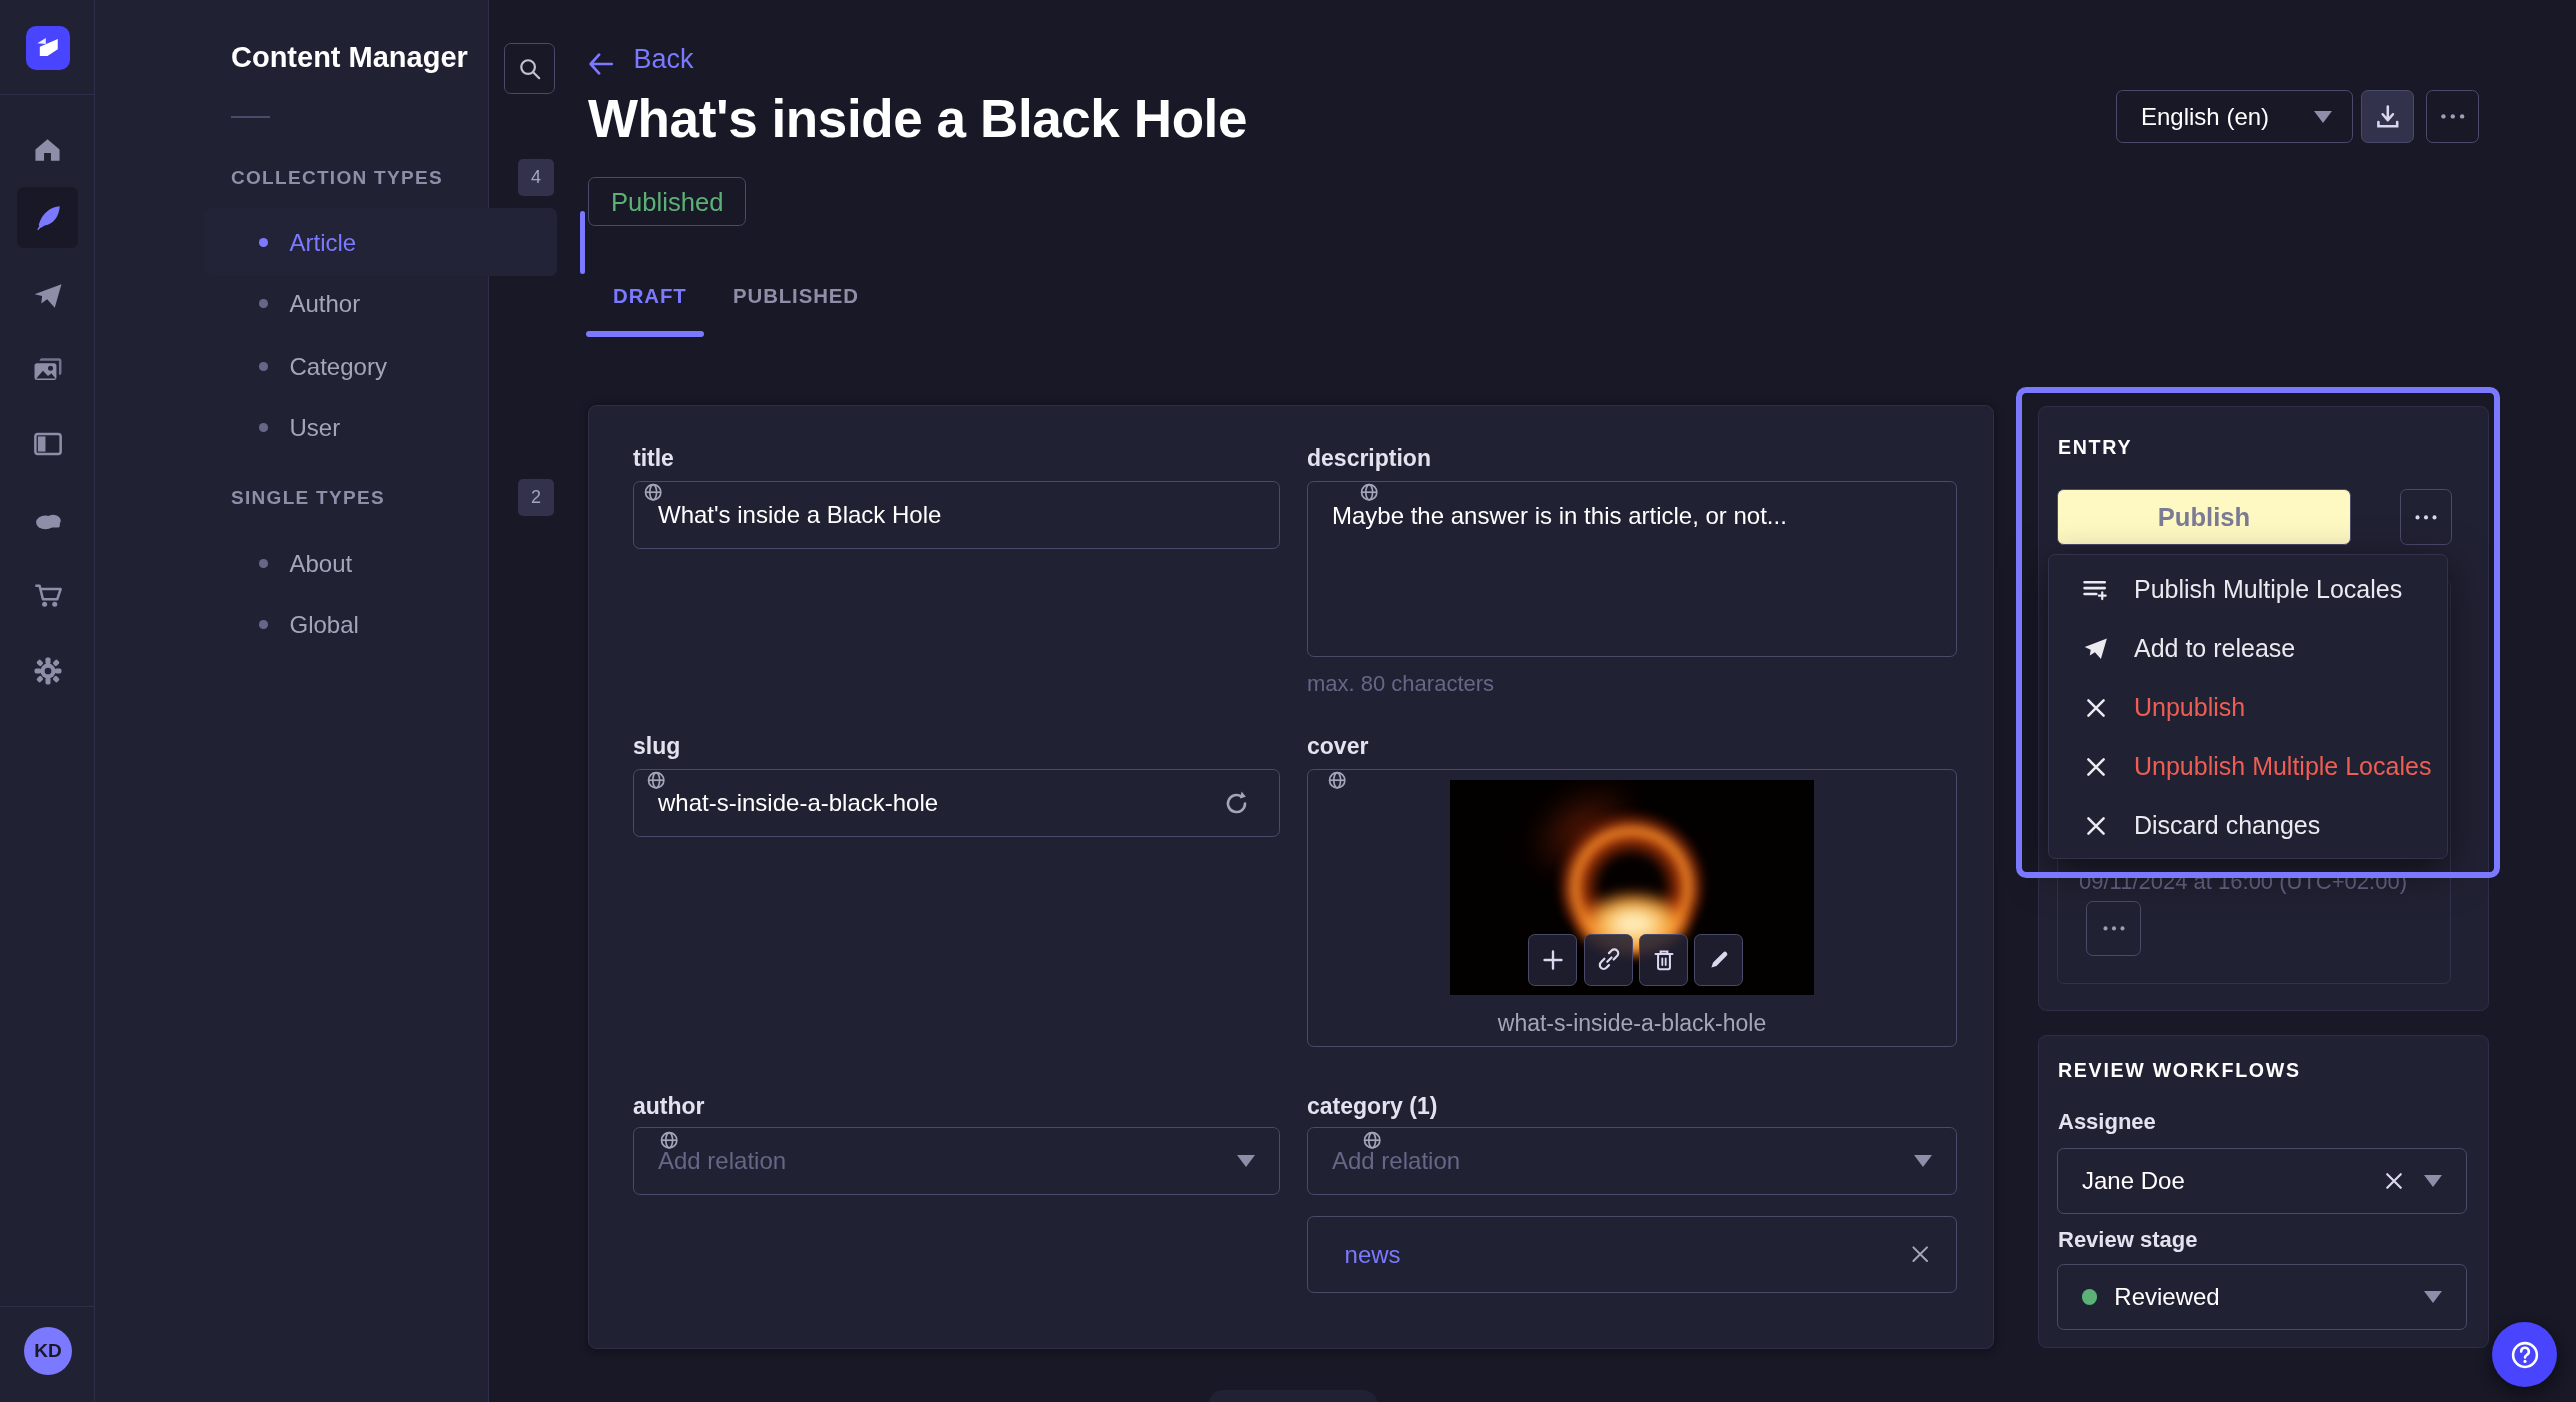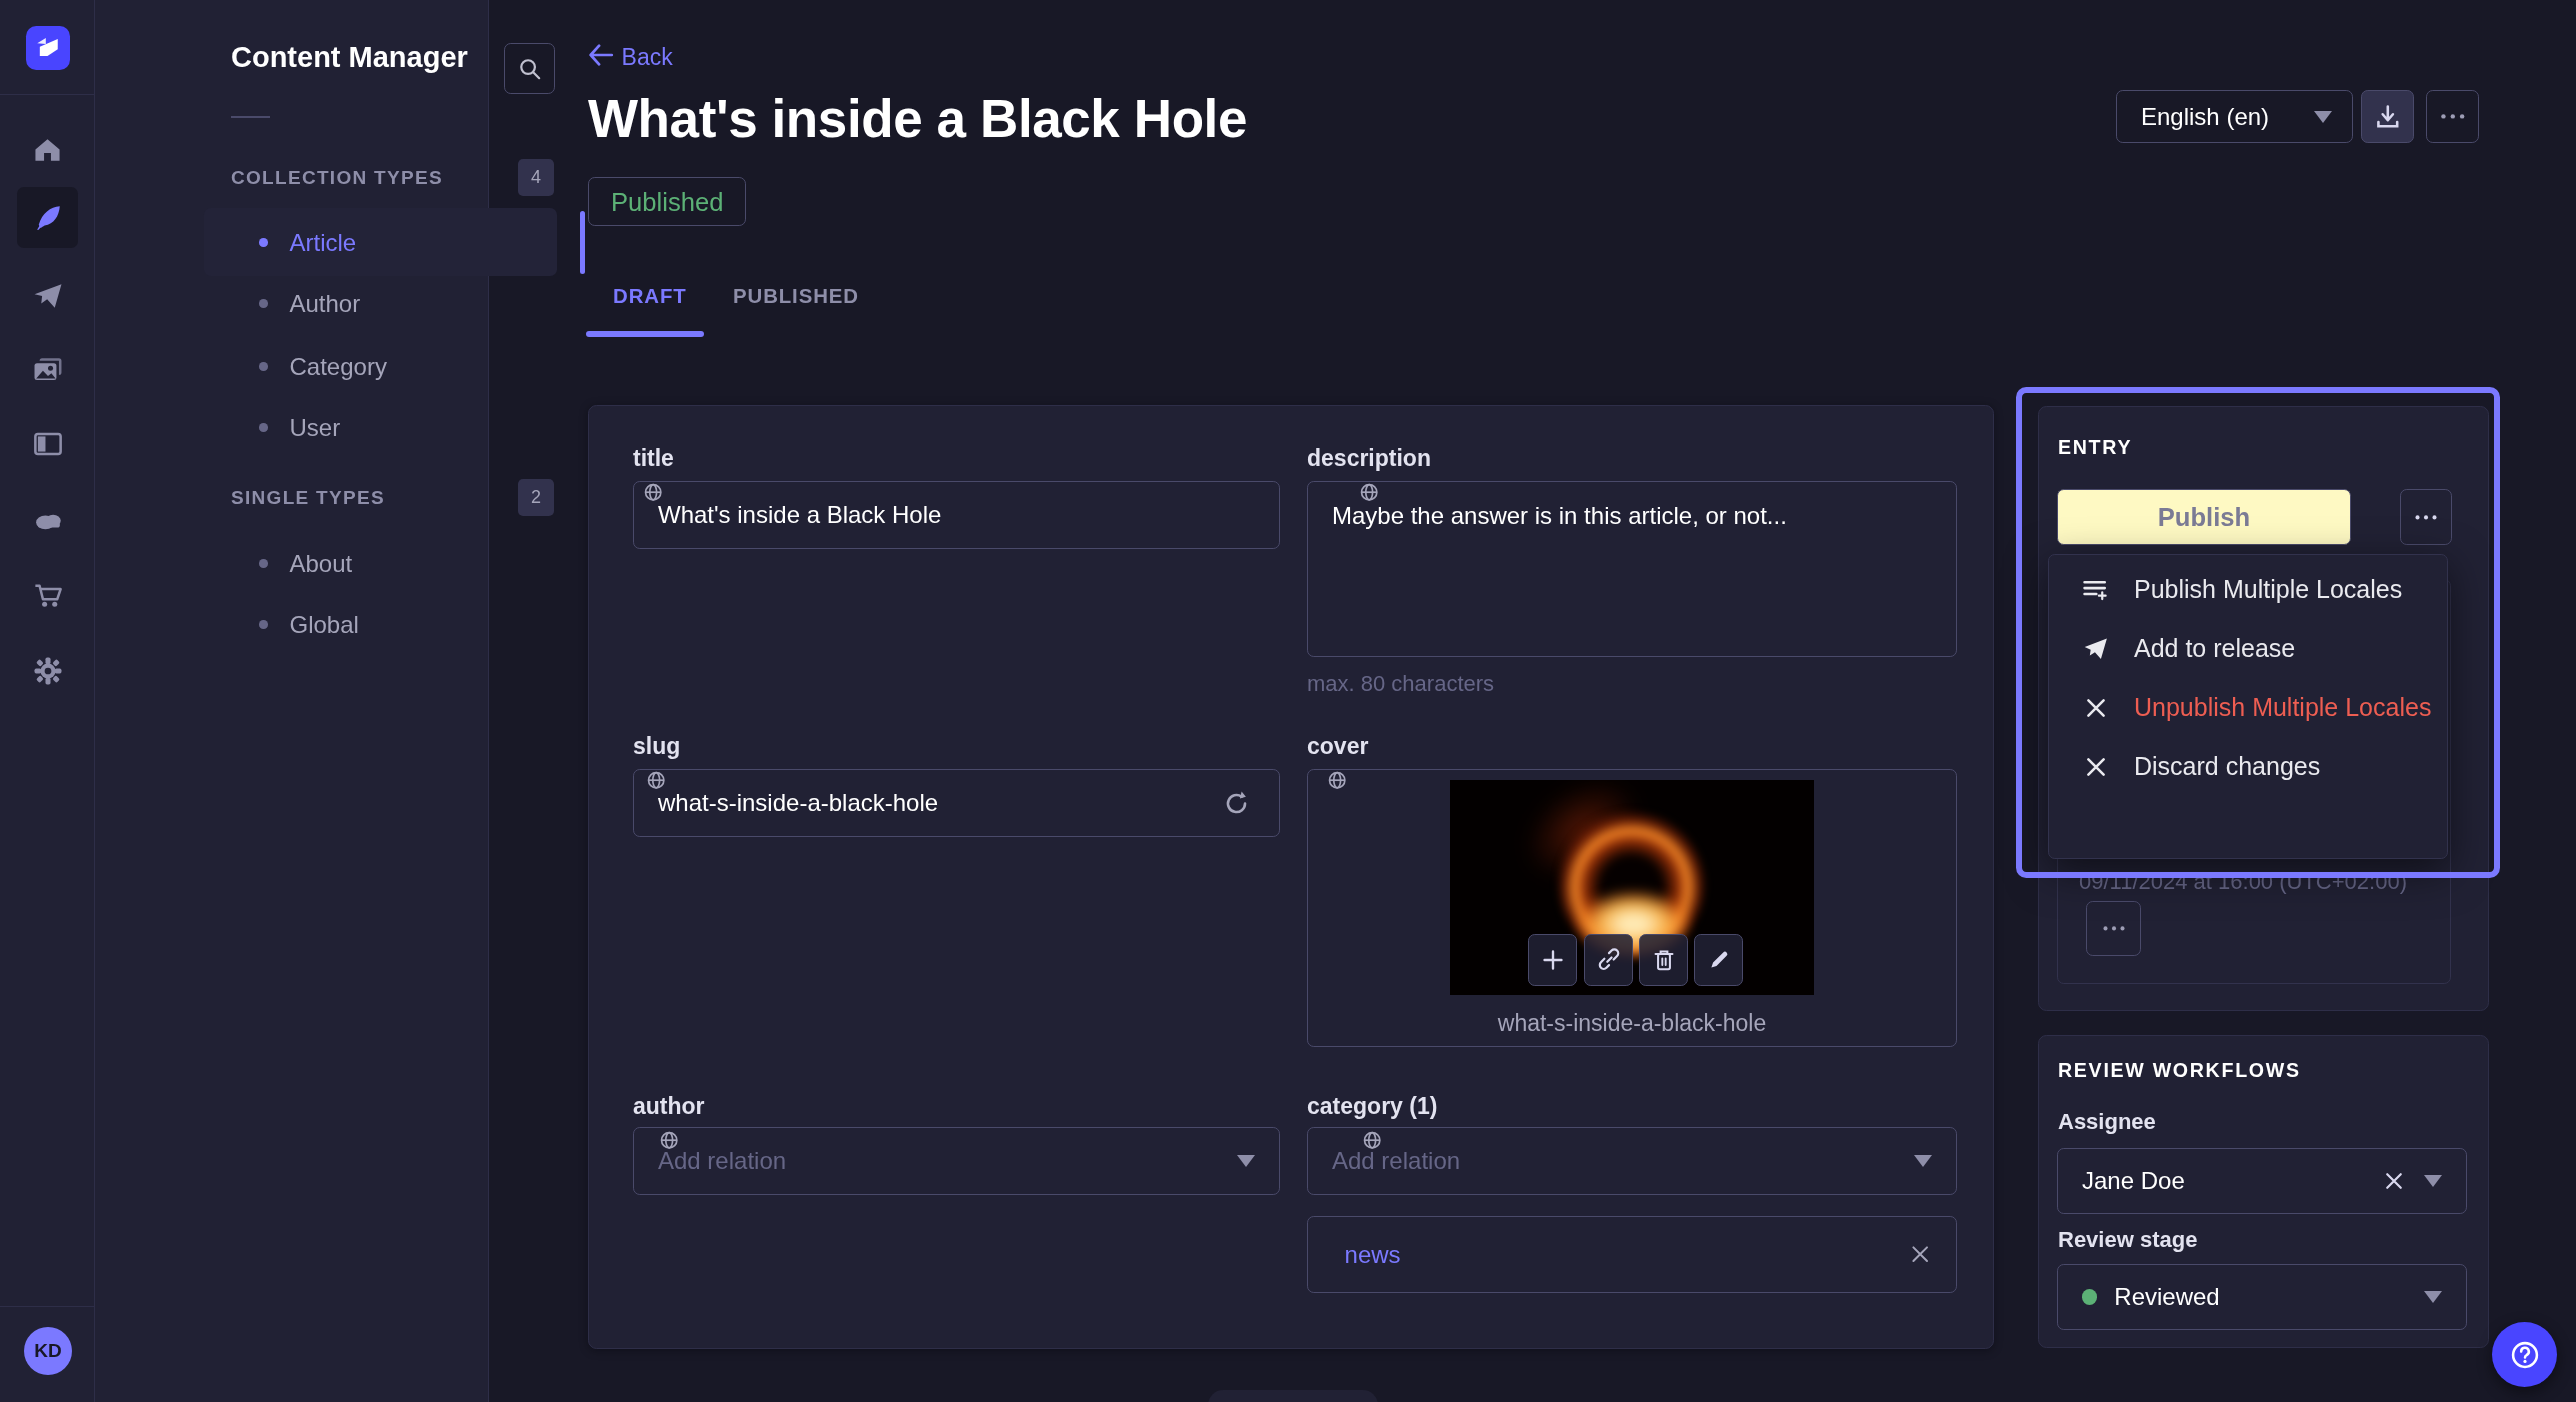--- a/index.html
+++ b/index.html
@@ -34,21 +34,21 @@
   .count-badge{left:423px;width:36px;height:37px;border-radius:5.1px;background:var(--line);color:var(--muted);
     font-size:18px;display:flex;align-items:center;justify-content:center;}
   .row-active-bg{left:109px;top:208px;width:353px;height:68px;border-radius:6.8px;background:#232338;}
   .active-bar{left:485px;top:211px;width:5.1px;height:63px;border-radius:2.6px;background:var(--plight);}
   .nav-row{left:109px;width:353px;height:61px;display:flex;align-items:center;padding-left:55px;gap:22px;font-size:24px;color:var(--muted);}
   .bullet{width:8.5px;height:8.5px;border-radius:50%;background:#666687;flex:none;}
   .nav-row.sel{color:var(--plight);}
   .nav-row.sel .bullet{background:var(--plight);}
 
   
-  .back{left:588px;top:44px;display:flex;align-items:flex-start;gap:8px;color:var(--plight);font-size:23px;}
+  .back{left:588px;top:44px;display:flex;align-items:flex-end;gap:20px;color:var(--plight);font-size:27px;}
   .page-title{left:588px;top:88px;font-size:53px;font-weight:700;letter-spacing:-0.4px;}
   .status-badge{left:588px;top:177px;height:49px;line-height:48px;padding:0 22px;border:0.9px solid var(--input-border);
     border-radius:6.8px;color:var(--success);font-size:25.6px;}
   .tab{top:285px;font-size:20.4px;font-weight:700;letter-spacing:0.9px;}
   .tab.draft{left:613px;color:var(--plight);}
   .tab.pub{left:733px;color:var(--subtle);}
   .tab-underline{left:586px;top:331px;width:118px;height:6px;border-radius:3.4px;background:var(--plight);}
 
   
   .lang-select{left:2116px;top:90px;width:237px;height:53px;border:0.9px solid var(--input-border);border-radius:6.8px;
@@ -451,20 +451,28 @@
         </svg>
     </span>
     <span>Add to release</span>
   </div>
   <div class="menu-item danger">
     <span class="mi-ic">
       <svg width="22" height="22" viewBox="0 0 26 26">
           <path d="M4 4 L22 22 M22 4 L4 22" stroke="#eaeaef" stroke-width="3" stroke-linecap="round"></path>
         </svg>
     </span>
+    <span>Unpublish</span>
+  </div>
+  <div class="menu-item danger">
+    <span class="mi-ic">
+      <svg width="22" height="22" viewBox="0 0 26 26">
+          <path d="M4 4 L22 22 M22 4 L4 22" stroke="#eaeaef" stroke-width="3" stroke-linecap="round"></path>
+        </svg>
+    </span>
     <span>Unpublish Multiple Locales</span>
   </div>
   <div class="menu-item">
     <span class="mi-ic">
       <svg width="22" height="22" viewBox="0 0 26 26">
           <path d="M4 4 L22 22 M22 4 L4 22" stroke="#eaeaef" stroke-width="3" stroke-linecap="round"></path>
         </svg>
     </span>
     <span>Discard changes</span>
   </div>

